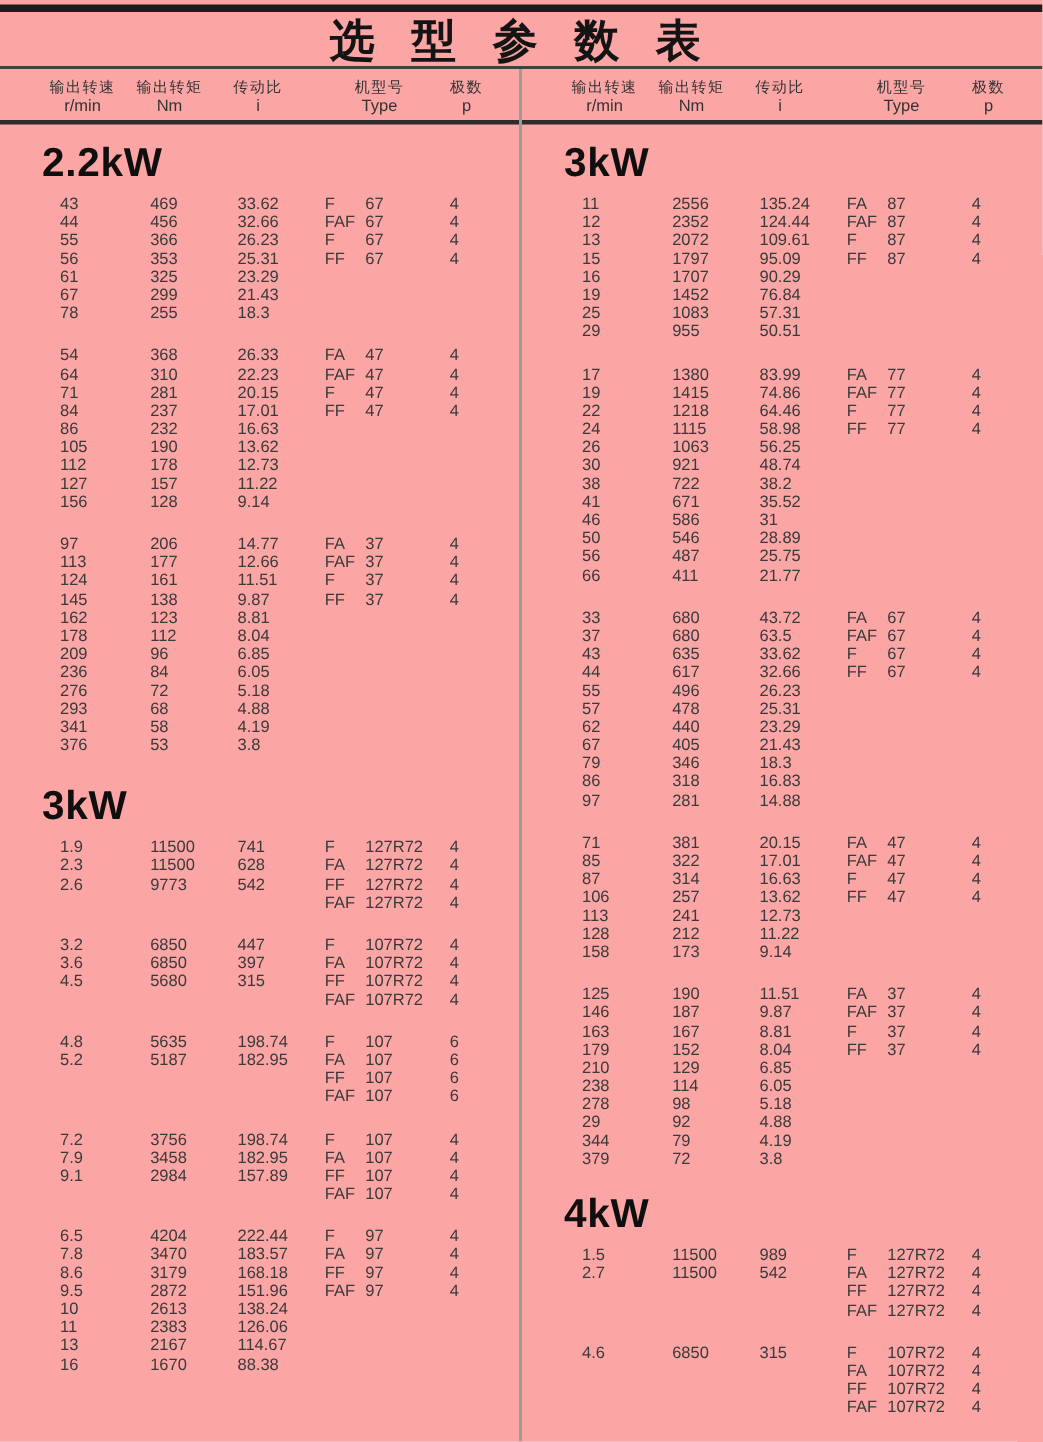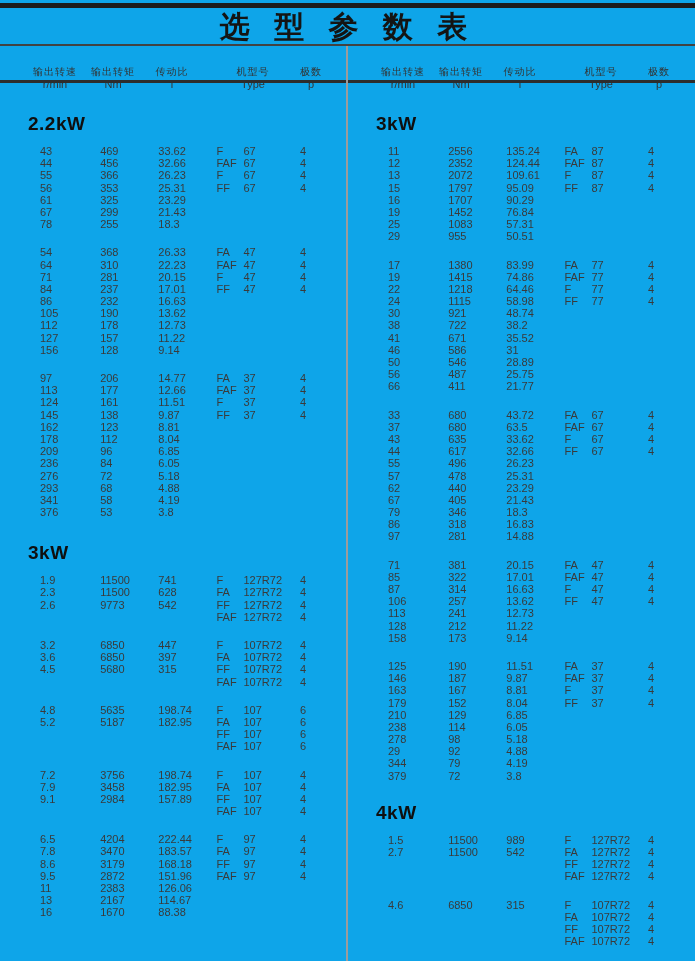--- a/index.html
+++ b/index.html
@@ -4,21 +4,21 @@
 <style>
   html,body { margin:0; padding:0; }
   body {
     width:695px; height:961px;
     background:#ffffff;
     font-family:"Liberation Sans", sans-serif;
     -webkit-font-smoothing:antialiased;
   }
   .page {
     position:relative; width:695px; height:961px;
-    background:#0ea5e9; overflow:hidden; color:#3a3a3a;
+    background:#fca5a5; overflow:hidden; color:#3a3a3a;
   }
   .topbar {
     position:absolute; top:3px; left:0; width:695px; height:5px;
     background:#1c1c1c;
   }
   .title {
     position:absolute; top:7px; left:0; width:695px;
     text-align:center; font-size:30px; font-weight:700;
     letter-spacing:8px; color:#141414; white-space:nowrap;
   }
@@ -27,35 +27,35 @@
     background:#424242;
   }
   .rule-header {
     position:absolute; top:80px; left:0; width:695px; height:3px;
     background:#2d2d2d;
   }
   .vdivider {
     position:absolute; top:46px; left:346px; width:2px; height:915px;
     background:#9c9c9c;
   }
-  .header-half { position:absolute; top:65px; width:288px; height:30px; }
+  .header-half { position:absolute; top:52px; width:288px; height:30px; }
   #header-left { left:0; }
   #header-right { left:348px; }
   .hcell {
     position:absolute; transform:translateX(-50%);
     text-align:center; white-space:nowrap; color:#333333;
   }
   .hcell .zh  { font-size:10px; line-height:13px; letter-spacing:1px; }
   .hcell .unit{ font-size:11px; line-height:13px; }
   .col { position:absolute; top:88px; width:346px; }
   #col-left  { left:0; }
   #col-right { left:348px; }
   .section-heading {
-    font-weight:700; font-size:19px; line-height:29px;
-    color:#0f0f0f; margin:21px 0 7px 28px; letter-spacing:0.5px;
+    font-weight:700; font-size:27px; line-height:29px;
+    color:#0f0f0f; margin:6px 0 7px 28px; letter-spacing:0.5px;
   }
   .col .section-heading:not(:first-child) { margin-top:20px; }
   #col-right .section-heading:not(:first-child) { margin-top:0; }
   .block { margin:0 17px 16px 0; }
   .row {
     display:flex; height:12.2px; line-height:12.2px;
     font-size:11px; color:#3a3a3a; white-space:nowrap;
   }
   .c-speed  { width:62px; margin-left:40px; }
   .c-torque { width:60px; }
@@ -465,20 +465,27 @@
           <span class="c-poles">4</span>
         </div>
         <div class="row">
           <span class="c-speed">9.5</span>
           <span class="c-torque">2872</span>
           <span class="c-ratio">151.96</span>
           <span class="c-type"><span class="tp">FAF</span><span>97</span></span>
           <span class="c-poles">4</span>
         </div>
         <div class="row">
+          <span class="c-speed">10</span>
+          <span class="c-torque">2613</span>
+          <span class="c-ratio">138.24</span>
+          <span class="c-type"><span class="tp"></span><span></span></span>
+          <span class="c-poles"></span>
+        </div>
+        <div class="row">
           <span class="c-speed">11</span>
           <span class="c-torque">2383</span>
           <span class="c-ratio">126.06</span>
           <span class="c-type"><span class="tp"></span><span></span></span>
           <span class="c-poles"></span>
         </div>
         <div class="row">
           <span class="c-speed">13</span>
           <span class="c-torque">2167</span>
           <span class="c-ratio">114.67</span>
@@ -577,20 +584,27 @@
           <span class="c-poles">4</span>
         </div>
         <div class="row">
           <span class="c-speed">24</span>
           <span class="c-torque">1115</span>
           <span class="c-ratio">58.98</span>
           <span class="c-type"><span class="tp">FF</span><span>77</span></span>
           <span class="c-poles">4</span>
         </div>
         <div class="row">
+          <span class="c-speed">26</span>
+          <span class="c-torque">1063</span>
+          <span class="c-ratio">56.25</span>
+          <span class="c-type"><span class="tp"></span><span></span></span>
+          <span class="c-poles"></span>
+        </div>
+        <div class="row">
           <span class="c-speed">30</span>
           <span class="c-torque">921</span>
           <span class="c-ratio">48.74</span>
           <span class="c-type"><span class="tp"></span><span></span></span>
           <span class="c-poles"></span>
         </div>
         <div class="row">
           <span class="c-speed">38</span>
           <span class="c-torque">722</span>
           <span class="c-ratio">38.2</span>

